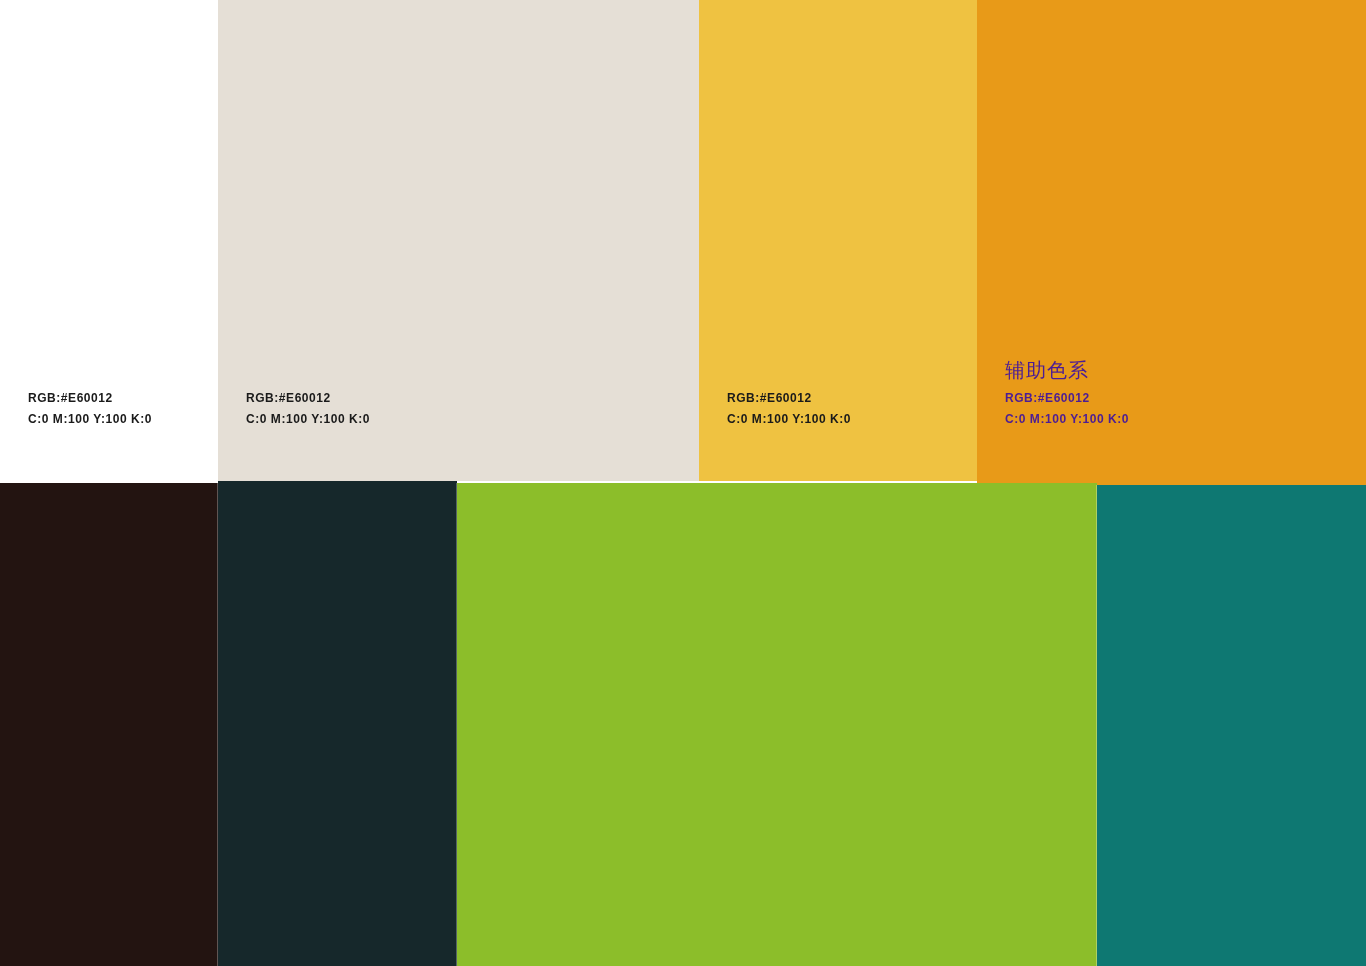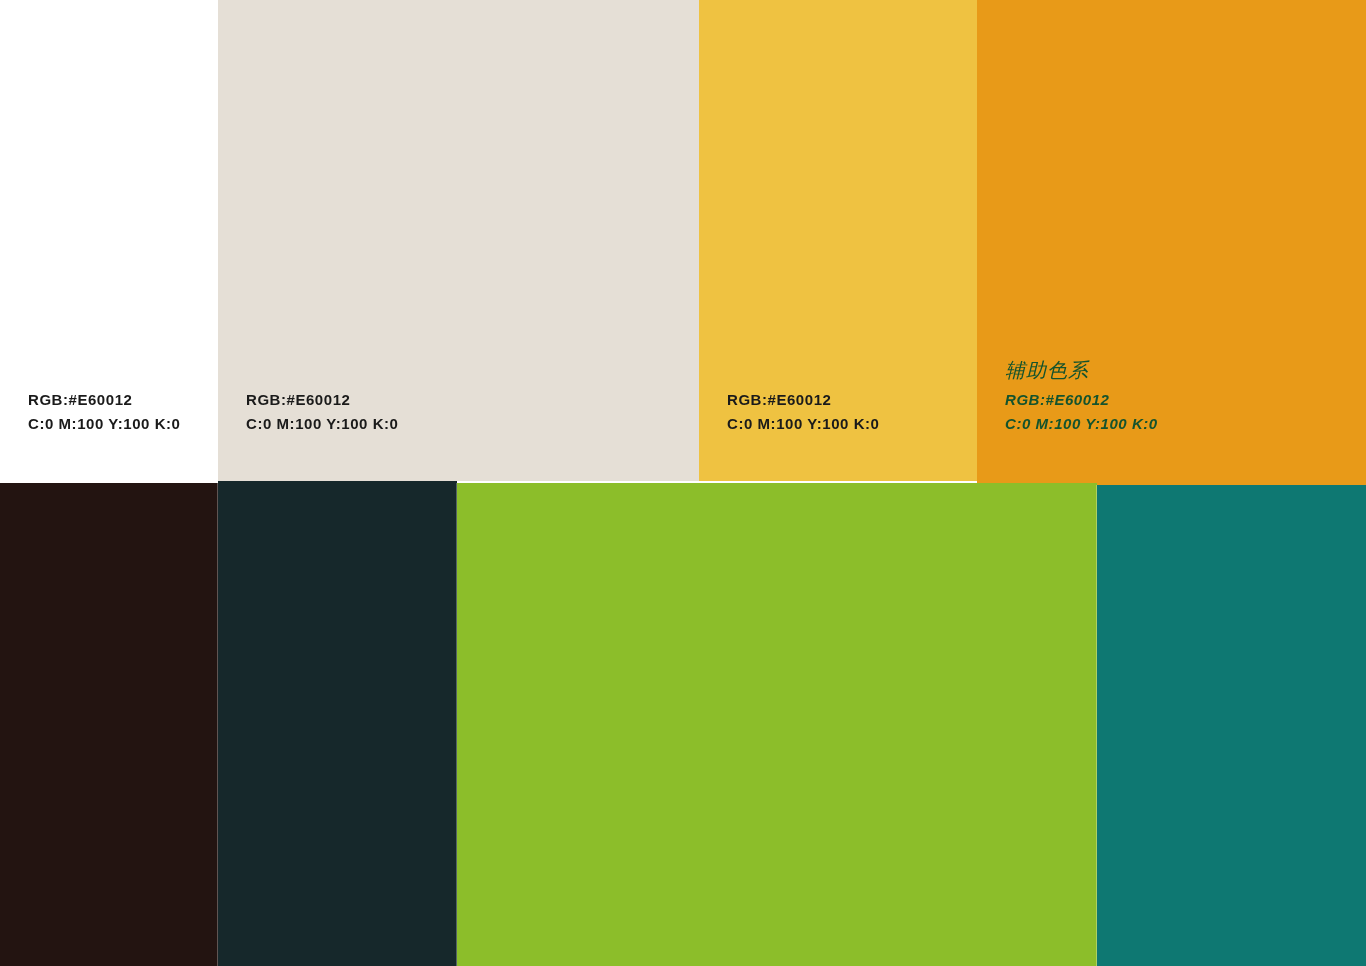--- a/index.html
+++ b/index.html
@@ -38,36 +38,36 @@
     display: block;
     font-size: 20px;
     font-weight: 400;
     letter-spacing: 1px;
     margin-bottom: 12px;
     font-family: "DejaVu Sans", "Liberation Sans", sans-serif;
   }
 
   .code-line {
     display: block;
-    font-size: 15px;
+    font-size: 12px;
     font-weight: bold;
     letter-spacing: 0.55px;
     margin-bottom: 9px;
   }
   .code-line:last-child {
     margin-bottom: 16px;
   }
 
   
   .cap-top     { top: 392px; }
   .cap-top-tit { top: 360px; }
 
   
   .text-dark  { color: #1a1a1a; }
-  .text-light { color: #14532d; font-style: italic; }
+  .text-light { color: #4c1d95; }
 
   
   #swatch-white  { left: 0px;    top: 0px; width: 218px; height: 481px; background: #ffffff; }
   #swatch-beige  { left: 218px;  top: 0px; width: 481px; height: 481px; background: #e5dfd6; }
   #swatch-yellow { left: 699px;  top: 0px; width: 278px; height: 481px; background: #efc241; }
   #swatch-orange { left: 977px;  top: 0px; width: 389px; height: 485px; background: #e89a18; }
 
   
   #swatch-brown     { left: 0px;    top: 483px; width: 218px; height: 483px; background: #231411; }
   #swatch-darkgreen { left: 218px;  top: 481px; width: 239px; height: 485px; background: #16282b; }

